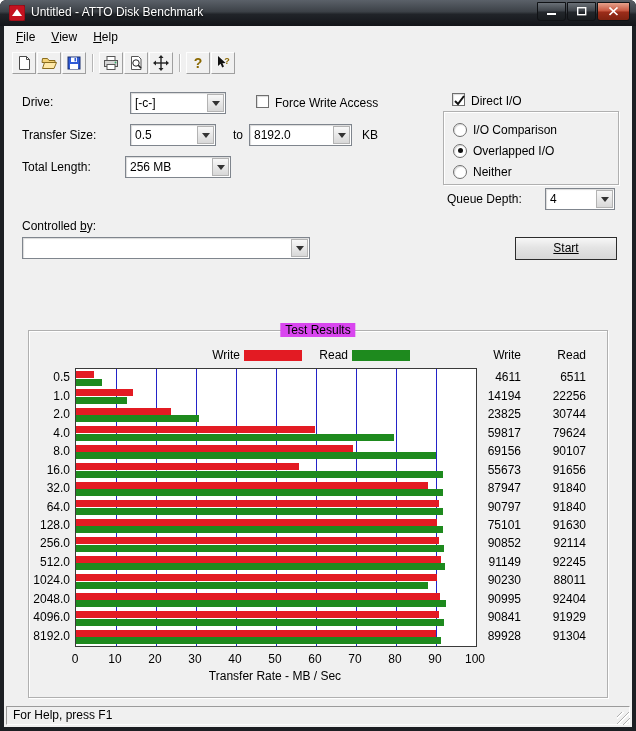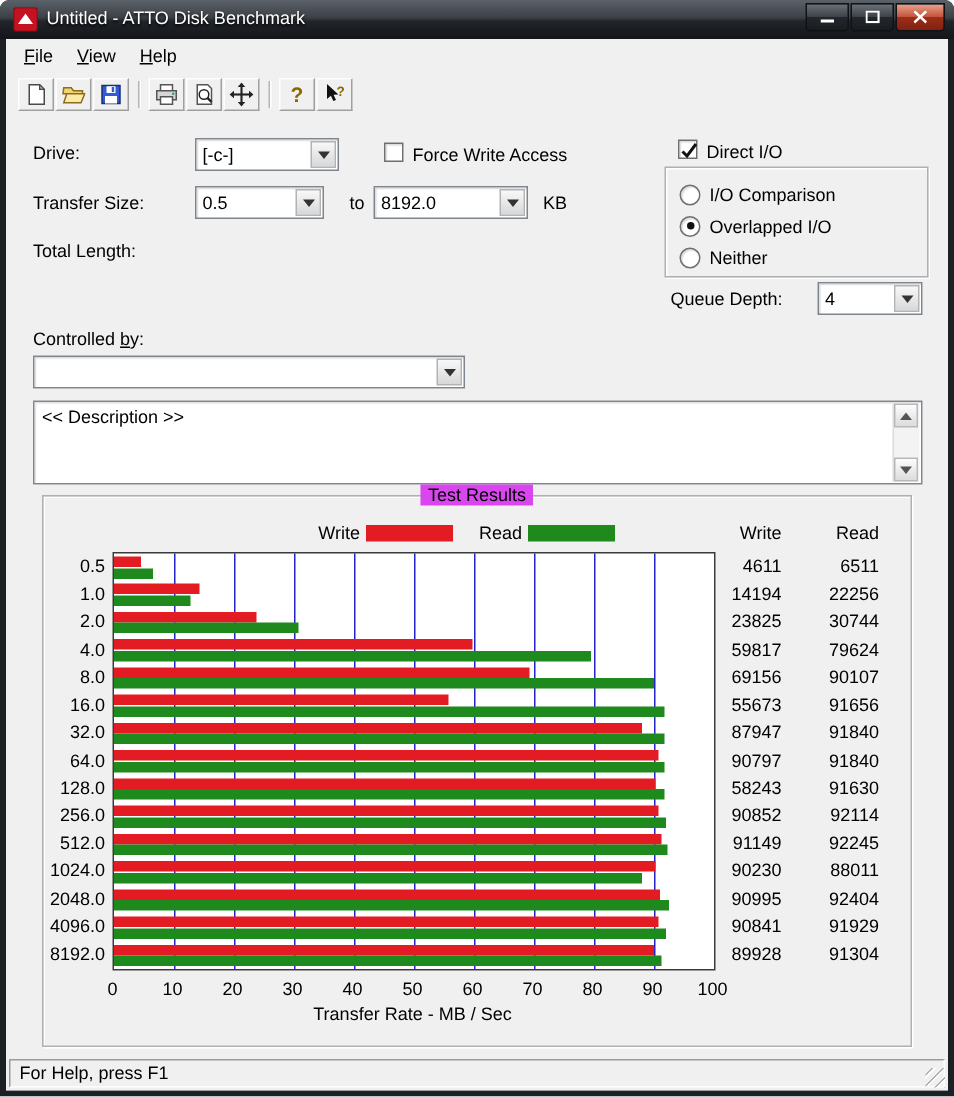--- a/index.html
+++ b/index.html
@@ -215,40 +215,38 @@
       <span class="drop"></span>
     </div>
     <div class="lbl" style="left:229px;top:102px;">to</div>
     <div class="combo" style="left:245px;top:98px;width:103px;">
       <span class="val">8192.0</span>
       <span class="drop"></span>
     </div>
     <div class="lbl" style="left:358px;top:102px;">KB</div>
 
     <div class="lbl" style="left:18px;top:134px;">Total Length:</div>
+    <div class="combo" style="left:121px;top:130px;width:106px;">
+      <span class="val">256 MB</span>
+      <span class="drop"></span>
+    </div>
 
     <div class="lbl" style="left:443px;top:166px;">Queue Depth:</div>
     <div class="combo" style="left:541px;top:162px;width:70px;">
       <span class="val">4</span>
       <span class="drop"></span>
     </div>
 
     <div class="lbl" style="left:18px;top:193px;"><span>Controlled </span><span class="mn">b</span><span>y:</span></div>
     <div class="combo" style="left:18px;top:211px;width:288px;">
       <span class="val"></span>
       <span class="drop"></span>
     </div>
-
-    <div class="desc" style="left:18px;top:241px;width:593px;height:56px;">
-      <div class="txt">&lt;&lt; Description &gt;&gt;</div>
-      <div class="vscroll">
-        <div class="sarrow up"></div>
-        <div class="sarrow dn"></div>
-      </div>
-    </div>
+    <div class="btn" style="left:511px;top:211px;width:102px;height:23px;">Start</div>
+
 
     <div class="groupbox" style="left:24px;top:304px;width:580px;height:368px;"></div>
     <div class="group-title">Test Results</div>
 
     <div class="legend-lbl" style="left:170px;width:66px;">Write</div>
     <div class="swatch" id="legend-write-swatch" style="left: 240px; background: rgb(227, 27, 35);"></div>
     <div class="legend-lbl" style="left:288px;width:56px;">Read</div>
     <div class="swatch" id="legend-read-swatch" style="left: 348px; background: rgb(30, 138, 30);"></div>
 
     <div class="colhdr" style="left:447px;">Write</div>
@@ -314,21 +312,21 @@
       </div>
     <div class="sidecol" id="write-col" style="left:447px;width:70px;">
         <div class="val-cell" style="top: 2.23333px;">4611</div>
         <div class="val-cell" style="top: 20.7px;">14194</div>
         <div class="val-cell" style="top: 39.1667px;">23825</div>
         <div class="val-cell" style="top: 57.6333px;">59817</div>
         <div class="val-cell" style="top: 76.1px;">69156</div>
         <div class="val-cell" style="top: 94.5667px;">55673</div>
         <div class="val-cell" style="top: 113.033px;">87947</div>
         <div class="val-cell" style="top: 131.5px;">90797</div>
-        <div class="val-cell" style="top: 149.967px;">58243</div>
+        <div class="val-cell" style="top: 149.967px;">75101</div>
         <div class="val-cell" style="top: 168.433px;">90852</div>
         <div class="val-cell" style="top: 186.9px;">91149</div>
         <div class="val-cell" style="top: 205.367px;">90230</div>
         <div class="val-cell" style="top: 223.833px;">90995</div>
         <div class="val-cell" style="top: 242.3px;">90841</div>
         <div class="val-cell" style="top: 260.767px;">89928</div>
       </div>
     <div class="sidecol" id="read-col" style="left:512px;width:70px;">
         <div class="val-cell" style="top: 2.23333px;">6511</div>
         <div class="val-cell" style="top: 20.7px;">22256</div>

